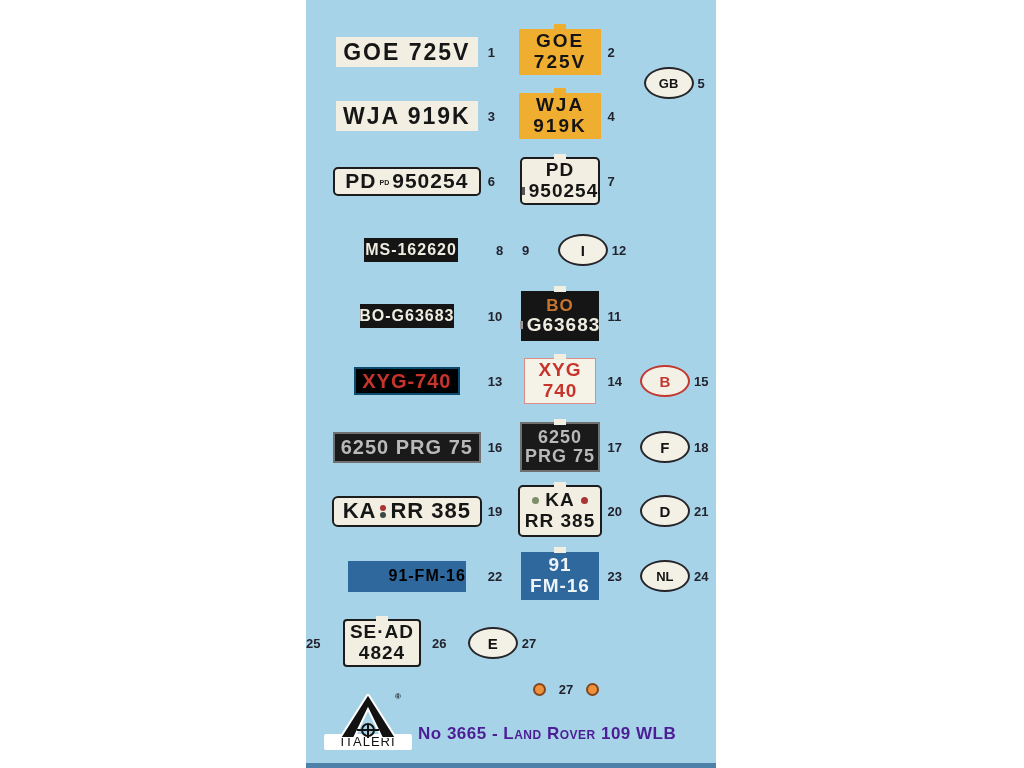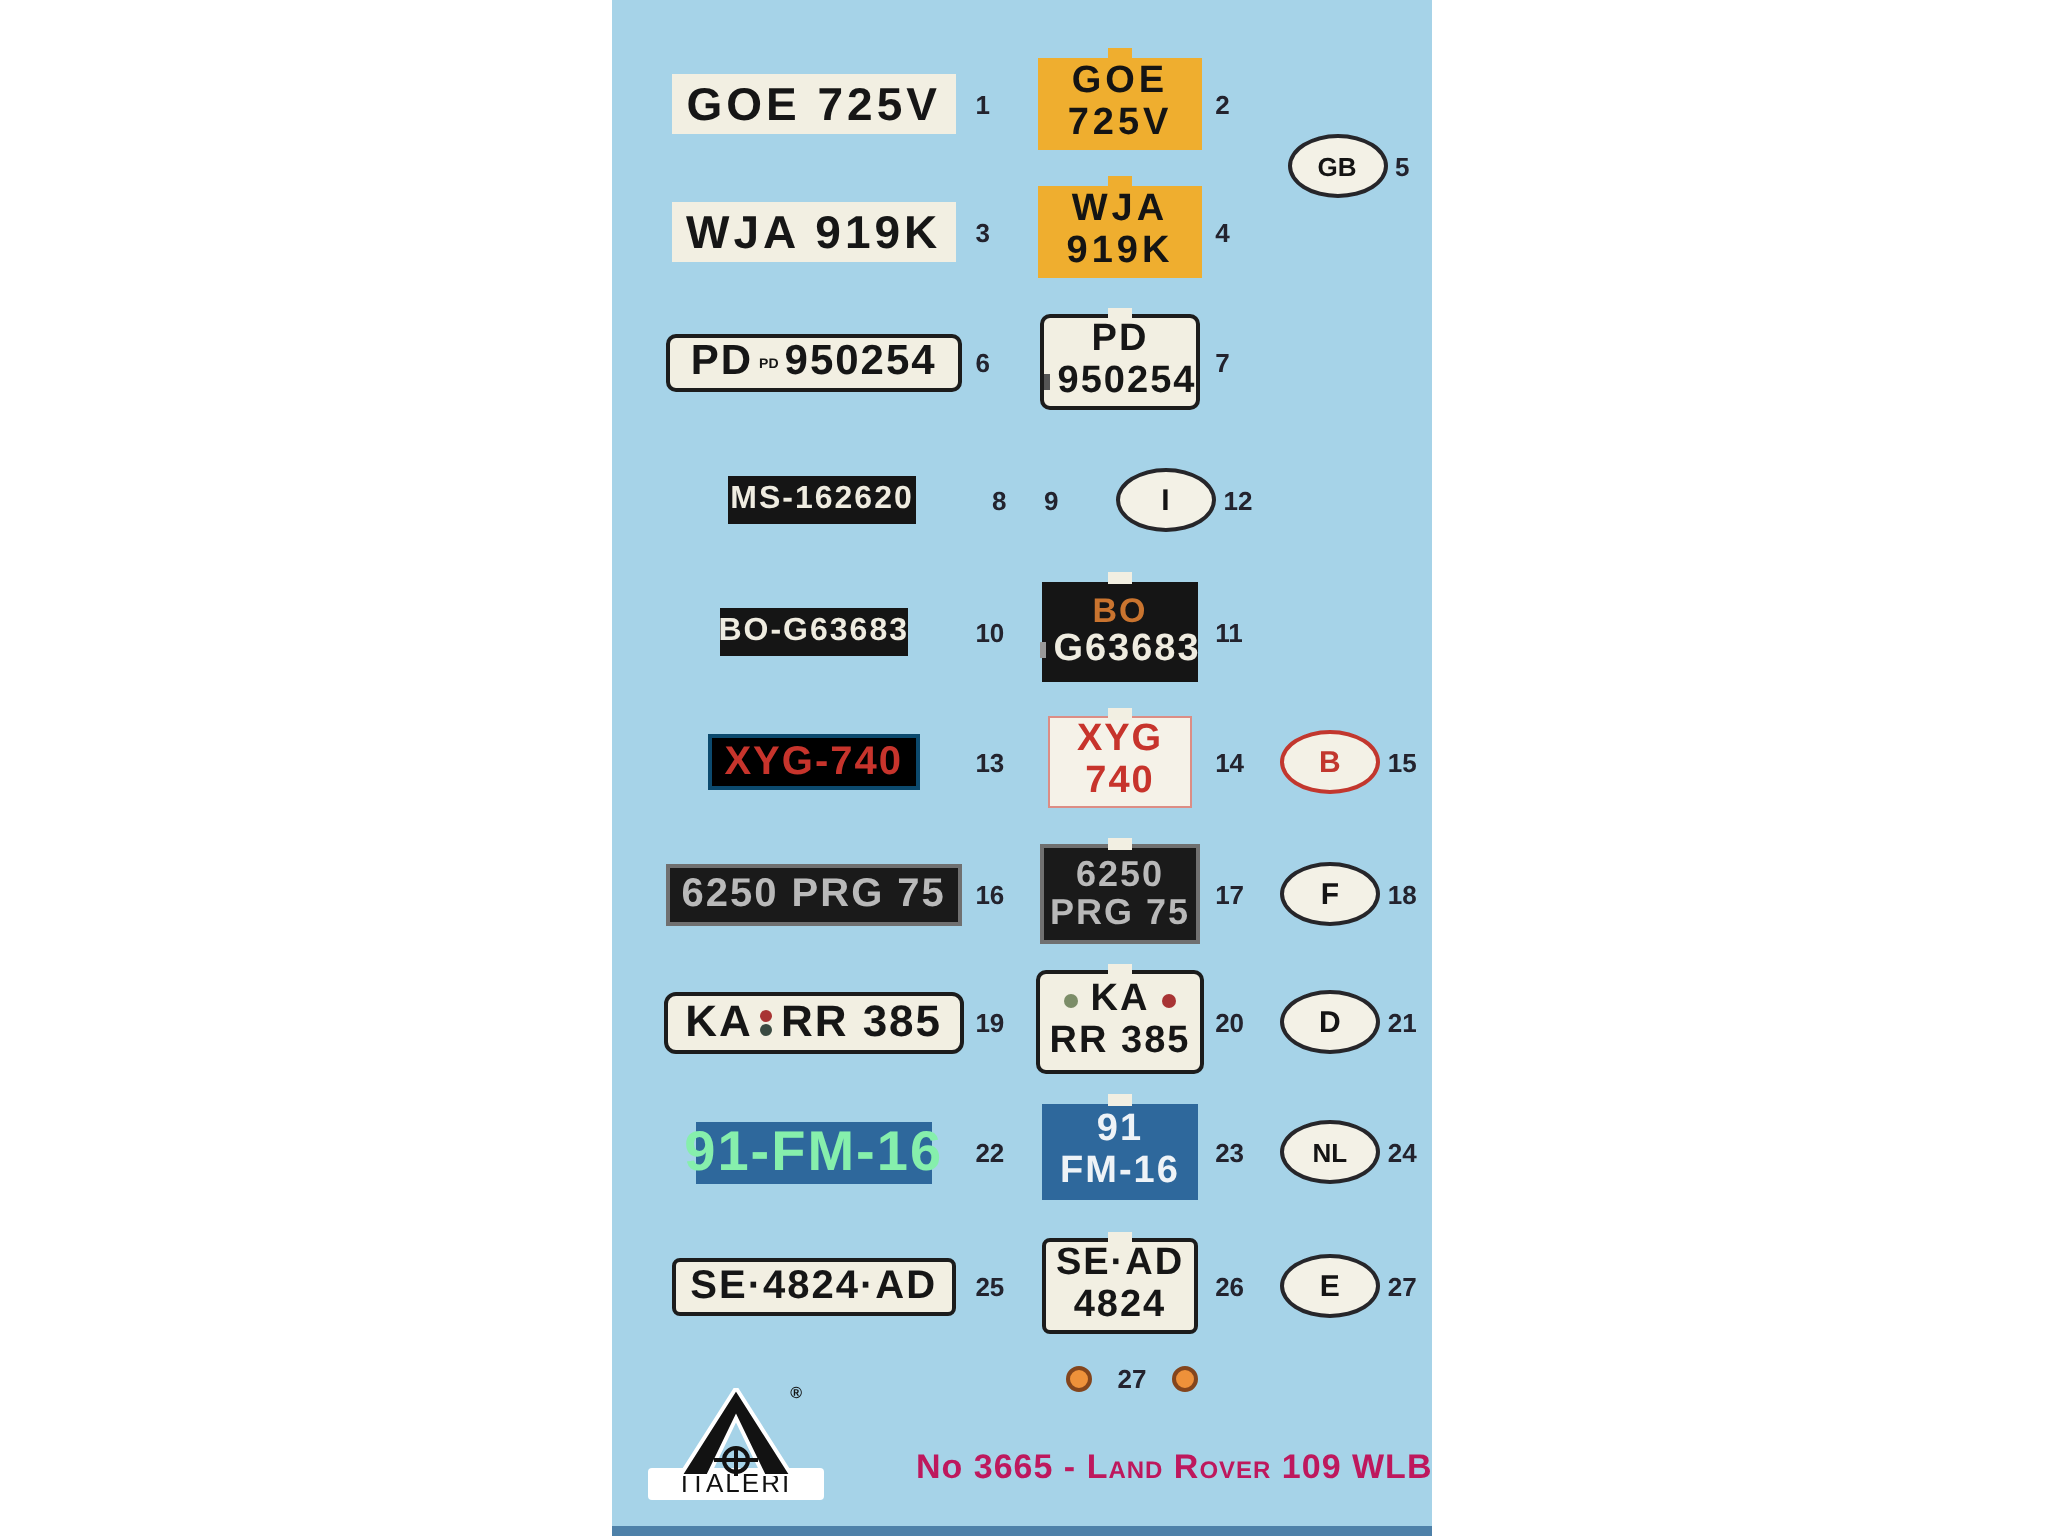--- a/index.html
+++ b/index.html
@@ -40,21 +40,21 @@
 
   .be-wide{width:106px;height:28px;border:2px solid #0c4a6e;background:#000000;color:#c7342c;font-size:20px;}
   .be-sq{width:72px;height:46px;border:1px solid #dc8d85;background:#f5f2e8;color:#c7342c;font-size:19px;}
 
   .fr-wide{width:148px;height:31px;background:#1a1a1a;border:2px solid #707070;color:#b9b9b9;font-size:20px;}
   .fr-sq{width:80px;height:50px;background:#1a1a1a;border:2px solid #707070;color:#b9b9b9;font-size:18px;}
 
   .de-wide{width:150px;height:31px;border:2px solid #1c1c1c;border-radius:6px;font-size:22px;}
   .de-sq{width:84px;height:52px;border:2px solid #1c1c1c;border-radius:5px;font-size:19px;}
 
-  .nl-wide{width:118px;height:31px;background:#2e689c;color:#86efac;font-size:28px;}
+  .nl-wide{width:118px;height:31px;background:#2e689c;color:#000000;font-size:16px;justify-content:flex-end;}
   .nl-sq{width:78px;height:48px;background:#2e689c;color:#eef3f7;font-size:19px;}
 
   .es-wide{width:142px;height:29px;border:2px solid #1c1c1c;border-radius:4px;font-size:20px;}
   .es-sq{width:78px;height:48px;border:2px solid #1c1c1c;border-radius:4px;font-size:19px;}
 
   .tinymark{font-size:7px;line-height:7px;letter-spacing:0;margin:3px 3px 0 3px;font-weight:700;}
   .sqmark{display:inline-block;width:3px;height:8px;background:#999;margin-right:2px;}
   .sqmark.dark{background:#555;}
 
   .seal-col{display:flex;flex-direction:column;gap:1px;margin:0 4px;}
@@ -75,22 +75,22 @@
   .dots-row{position:absolute;left:190px;top:676px;width:140px;height:26px;
             display:flex;align-items:center;justify-content:center;gap:13px;}
   .dot{width:13px;height:13px;border-radius:50%;background:#ee913a;border:2px solid #84451c;box-sizing:border-box;}
 
   .footer-logo{position:absolute;left:24px;top:694px;width:76px;height:62px;
                display:flex;flex-direction:column;align-items:center;}
   .logo-mark{position:relative;width:62px;height:44px;}
   .logo-reg{position:absolute;right:-2px;top:-2px;font-size:8px;font-weight:700;color:#111;}
   .logo-band{margin-top:-4px;background:#ffffff;border-radius:2px;padding:1px 16px;
              font-weight:400;font-size:13px;letter-spacing:1px;color:#111;line-height:14px;}
-  .kit-text{position:absolute;left:112px;top:724px;font-weight:700;font-size:17px;color:#be185d;
-            white-space:nowrap;letter-spacing:0.5px;margin-left:40px;}
+  .kit-text{position:absolute;left:112px;top:724px;font-weight:700;font-size:17px;color:#4c1d95;
+            white-space:nowrap;letter-spacing:0.5px;}
   .kit-text .sc{font-variant:small-caps;}
 </style>
 </head>
 <body>
 
 <div class="page">
   <div class="sheet">
 
     <div class="row" style="top:19px">
       <div class="cell c-wide">
@@ -336,25 +336,20 @@
         <div class="ovalblock">
           <div class="oval small-text">
               <span>NL</span>
             </div>
           <span class="num">24</span>
         </div>
       </div>
     </div>
 
     <div class="row" style="top:610px">
-      <div class="cell c-wide">
-          <div class="plate cream es-wide">
-            <span>SE·4824·AD</span>
-          </div>
-        </div>
       <div class="cell c-num">
           <span class="num">25</span>
         </div>
       <div class="cell c-sq">
           <div class="plate sq cream es-sq">
             <span class="tab"></span>
             <span class="l1">SE·AD</span>
             <span class="l2">4824</span>
           </div>
         </div>

